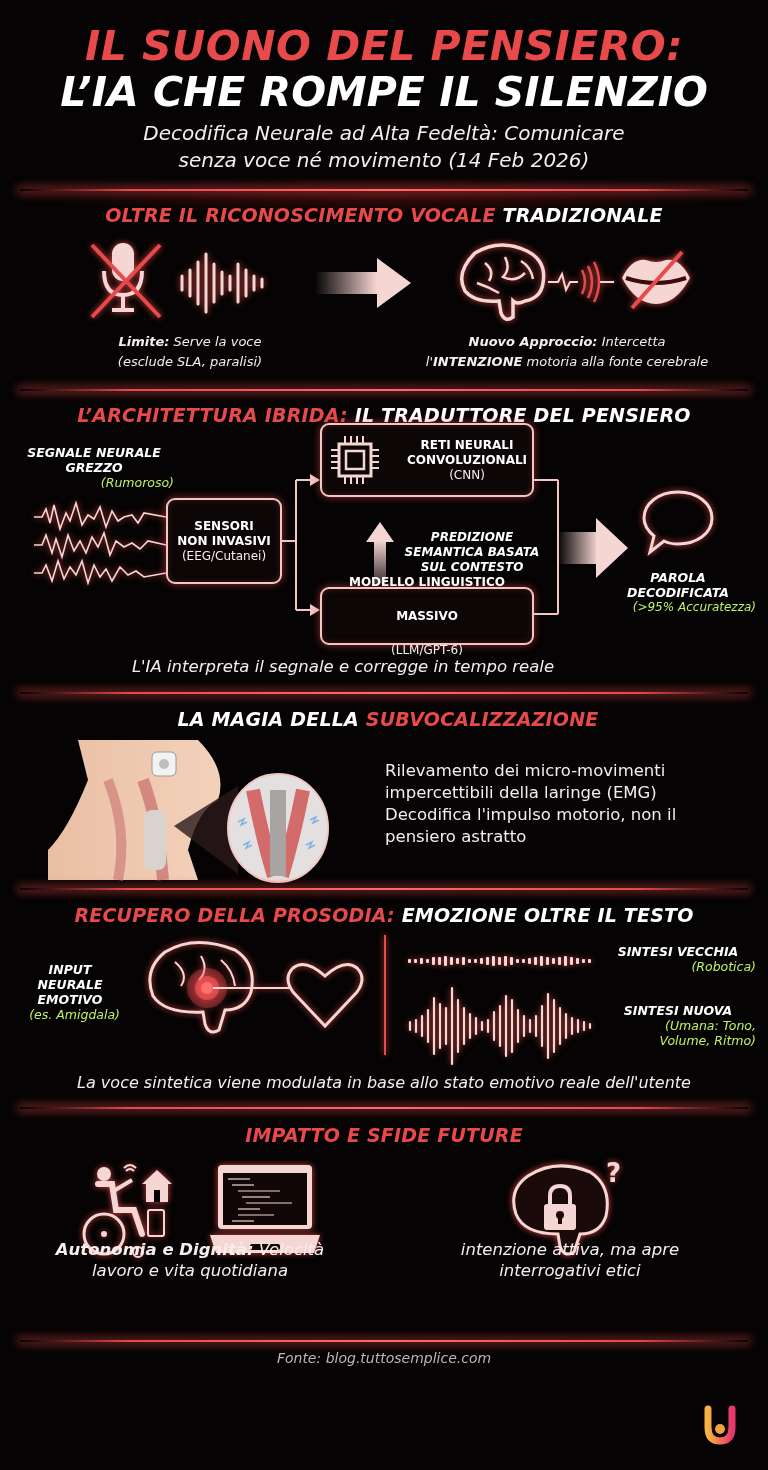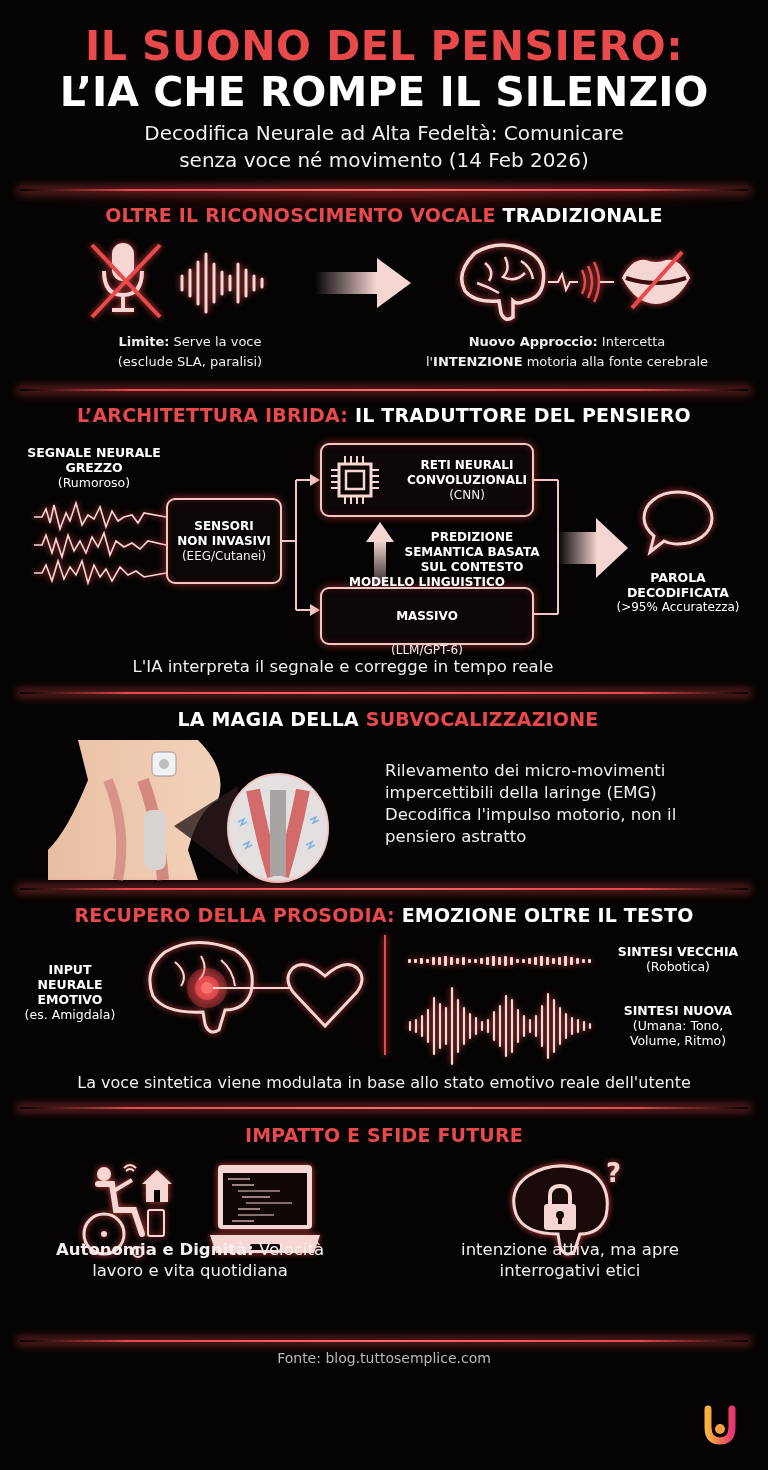--- a/index.html
+++ b/index.html
@@ -1,32 +1,32 @@
 <!DOCTYPE html>
 <html><head>
 <meta charset="utf-8">
 <style>
   * { box-sizing: border-box; margin: 0; padding: 0; }
   html, body { width: 768px; height: 1470px; background: #050303; overflow: hidden; }
   body { font-family: "DejaVu Sans", sans-serif; color: #fff; position: relative; }
   .red { color: #e8494a; }
   .abs { position: absolute; }
-  .center { text-align: center; }
+  .center { text-align: center; font-style: italic; }
   .title1 { top: 22px; left: 0; width: 768px; font-size: 41px; font-weight: bold; color: #e8494a; letter-spacing: 0.5px; }
   .title2 { top: 68px; left: 0; width: 768px; font-size: 41px; font-weight: bold; color: #fff; }
   .subtitle { top: 120px; left: 0; width: 768px; font-size: 20px; line-height: 27px; color: #f4eeee; }
   .divider { left: 20px; width: 728px; height: 2px; background: linear-gradient(90deg, rgba(232,73,74,0) 0%, #e8494a 15%, #ff6a6a 50%, #e8494a 85%, rgba(232,73,74,0) 100%); box-shadow: 0 0 10px 3px rgba(232,73,74,0.45); }
   .glowband { left: 0; width: 768px; height: 40px; background: radial-gradient(ellipse at center, rgba(200,30,30,0.25), rgba(0,0,0,0) 70%); }
   .sec-title { left: 0; width: 768px; font-size: 19px; font-weight: bold; letter-spacing: 0.2px; }
   .body-text { font-size: 13px; line-height: 20px; color: #f4eeee; }
   .box { border: 2px solid #f2c6c2; border-radius: 9px; box-shadow: 0 0 8px rgba(232,73,74,0.6), inset 0 0 6px rgba(232,73,74,0.25); background: #0c0606; display: flex; flex-direction: column; justify-content: center; align-items: center; text-align: center; }
   .box .b { font-size: 12px; font-weight: bold; line-height: 15px; color: #fff; }
   .box .n { font-size: 12px; line-height: 15px; color: #f4eeee; }
   .lbl-b { font-size: 12.5px; font-weight: bold; line-height: 15px; color: #fff; }
-  .lbl-n { font-size: 12.5px; line-height: 15px; color: #ffffff; }
+  .lbl-n { font-size: 12.5px; line-height: 15px; color: #bef264; text-align: right; }
   svg { overflow: visible; }
   .glow { filter: drop-shadow(0 0 3px rgba(232,73,74,0.9)); }
 </style>
 </head>
 <body>
 
 <div class="abs glowband" style="top:176px;"></div>
 <div class="abs title1 center">IL SUONO DEL PENSIERO:</div>
 <div class="abs title2 center">L’IA CHE ROMPE IL SILENZIO</div>
 <div class="abs subtitle center">
@@ -120,21 +120,21 @@
 <svg class="abs" style="left:282px;top:470px;" width="40" height="150">
   <g stroke="#f2c6c2" stroke-width="2" fill="none">
     <line x1="0" y1="71" x2="14" y2="71"></line>
       <line x1="14" y1="10" x2="14" y2="140"></line>
     <line x1="14" y1="10" x2="30" y2="10"></line>
       <line x1="14" y1="140" x2="30" y2="140"></line>
   </g>
   <polygon points="28,4 38,10 28,16" fill="#f2c6c2"></polygon>
     <polygon points="28,134 38,140 28,146" fill="#f2c6c2"></polygon>
 </svg>
-<div class="abs box" style="left:320px;top:443px;width:214px;height:74px;flex-direction:row;gap:16px;">
+<div class="abs box" style="left:320px;top:423px;width:214px;height:74px;flex-direction:row;gap:16px;">
   <svg width="56" height="56" style="margin-right:8px;">
     <rect x="12" y="12" width="32" height="32" stroke="#f6d6d3" stroke-width="3" fill="none"></rect>
     <rect x="19" y="19" width="18" height="18" stroke="#f6d6d3" stroke-width="2.5" fill="none"></rect>
     <g stroke="#f6d6d3" stroke-width="2">
       <line x1="18" y1="4" x2="18" y2="12"></line>
         <line x1="24" y1="4" x2="24" y2="12"></line>
         <line x1="30" y1="4" x2="30" y2="12"></line>
         <line x1="36" y1="4" x2="36" y2="12"></line>
       <line x1="18" y1="44" x2="18" y2="52"></line>
         <line x1="24" y1="44" x2="24" y2="52"></line>

